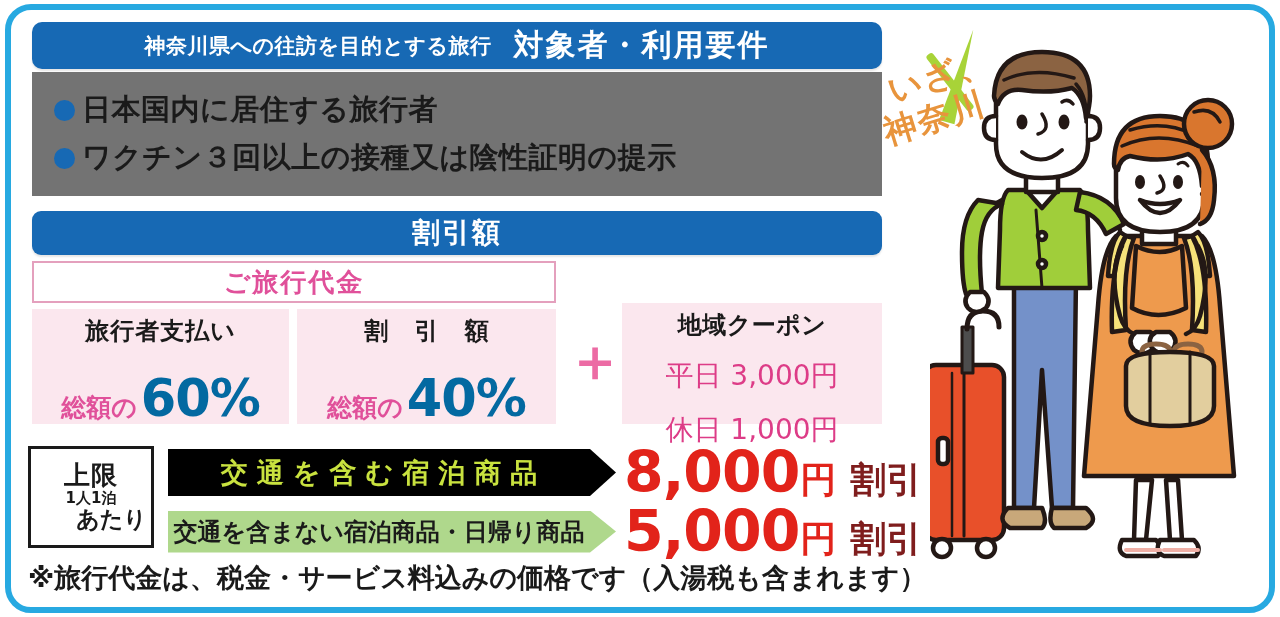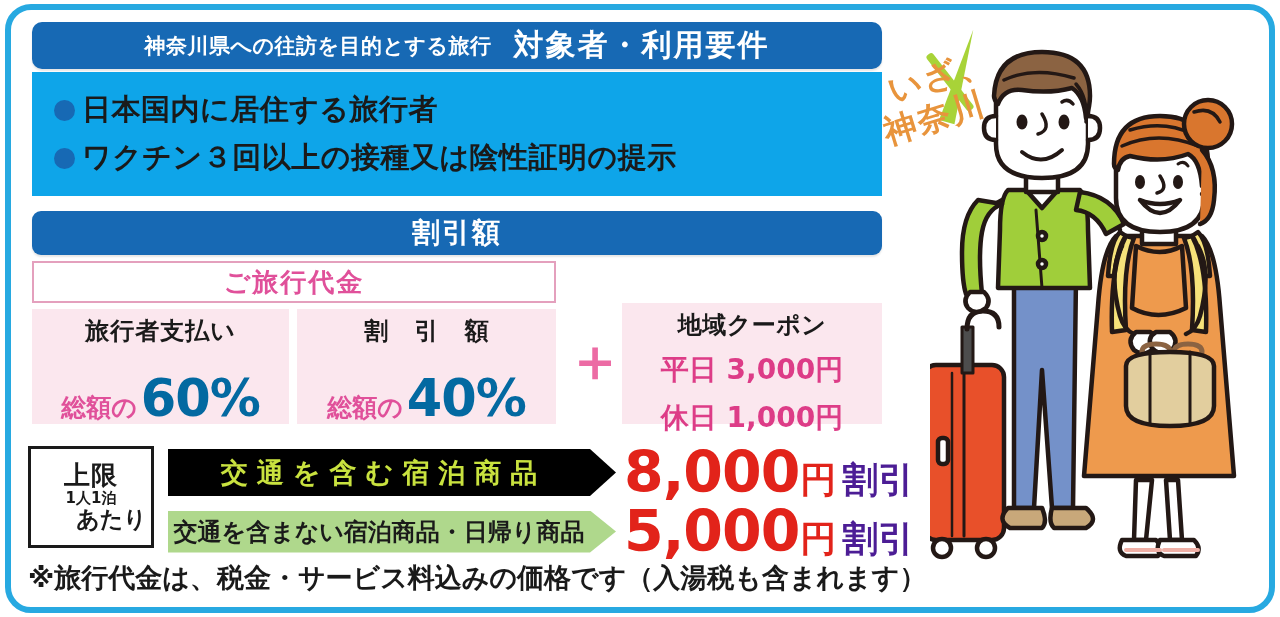--- a/index.html
+++ b/index.html
@@ -57,21 +57,21 @@
     font-weight: 700;
     letter-spacing: 2px;
     white-space: nowrap;
   }
 
   
   .yellow-box {
     position: absolute;
     left: 32px; top: 72px;
     width: 850px; height: 124px;
-    background: #0ea5e9;
+    background: #737373;
     padding: 14px 0 8px 22px;
   }
   .bullet-row {
     display: flex;
     align-items: center;
     height: 48px;
     font-size: 29px;
     font-weight: 700;
     color: #1a1a1a;
     letter-spacing: 0.5px;
@@ -182,24 +182,24 @@
     padding-top: 6px;
   }
   .coupon-title {
     font-size: 24px;
     font-weight: 700;
     color: #1a1a1a;
     letter-spacing: 0.5px;
   }
   .coupon-line {
     font-size: 28px;
-    font-weight: 700;
+    font-weight: 400;
     color: #DD3C87;
     letter-spacing: 0px;
-    margin-top: 10px;
+    margin-top: 16px;
     white-space: nowrap;
   }
 
   
   .limit-box {
     position: absolute;
     left: 28px; top: 446px;
     width: 126px; height: 102px;
     border: 3px solid #1a1a1a;
     background: #ffffff;
@@ -264,23 +264,23 @@
   .price-yen {
     font-size: 36px;
     font-weight: 800;
     color: #E2231A;
     line-height: 1;
     margin-left: 1px;
   }
   .price-off {
     font-size: 36px;
     font-weight: 800;
-    color: #4c1d95;
+    color: #7f1d1d;
     line-height: 1;
-    margin-left: 6px;
+    margin-left: 14px;
   }
 
   
   .footnote {
     position: absolute;
     left: 28px; top: 560px;
     font-size: 27px;
     font-weight: 700;
     color: #1a1a1a;
     letter-spacing: 0px;

